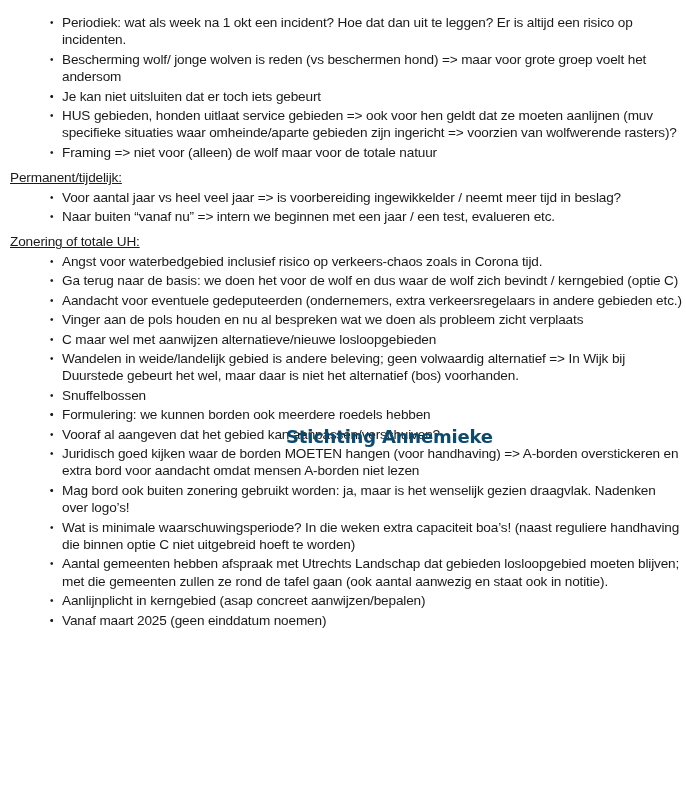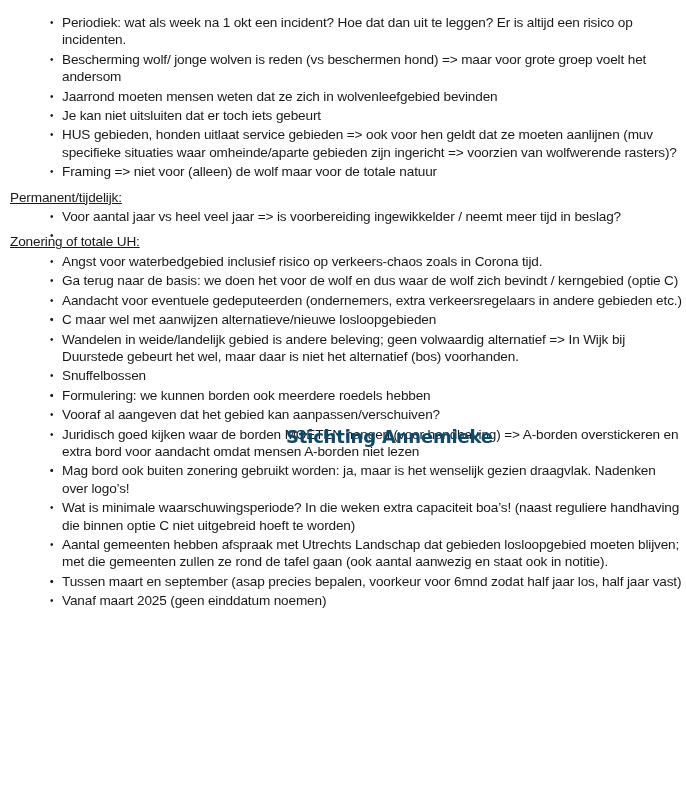--- a/index.html
+++ b/index.html
@@ -20,58 +20,58 @@
   }
 </style>
 </head>
 <body>
 
 <div class="doc">
   <div>
     <ul>
       <li><span class="bullet">•</span><span>Periodiek: wat als week na 1 okt een incident? Hoe dat dan uit te leggen? Er is altijd een risico op incidenten.</span></li>
       <li><span class="bullet">•</span><span>Bescherming wolf/ jonge wolven is reden (vs beschermen hond) =&gt; maar voor grote groep voelt het andersom</span></li>
-      <li><span class="bullet">•</span><span>Jaarrond moeten mensen weten dat ze zich in wolvenleefgebied bevinden</span></li>
+      <li><span class="bullet">•</span></li>
       <li><span class="bullet">•</span><span>Je kan niet uitsluiten dat er toch iets gebeurt</span></li>
       <li><span class="bullet">•</span><span>HUS gebieden, honden uitlaat service gebieden =&gt; ook voor hen geldt dat ze moeten aanlijnen (muv specifieke situaties waar omheinde/aparte gebieden zijn ingericht =&gt; voorzien van wolfwerende rasters)?</span></li>
       <li><span class="bullet">•</span><span>Framing =&gt; niet voor (alleen) de wolf maar voor de totale natuur</span></li>
     </ul>
   </div>
 
   <div>
     <div class="section-title">Permanent/tijdelijk:</div>
     <ul>
       <li><span class="bullet">•</span><span>Voor aantal jaar vs heel veel jaar =&gt; is voorbereiding ingewikkelder / neemt meer tijd in beslag?</span></li>
-      <li><span class="bullet">•</span></li>
+      <li><span class="bullet">•</span><span>Naar buiten “vanaf nu” =&gt; intern we beginnen met een jaar / een test, evalueren etc.</span></li>
     </ul>
   </div>
 
   <div>
     <div class="section-title">Zonering of totale UH:</div>
     <ul>
       <li><span class="bullet">•</span><span>Angst voor waterbedgebied inclusief risico op verkeers-chaos zoals in Corona tijd.</span></li>
       <li><span class="bullet">•</span><span>Ga terug naar de basis: we doen het voor de wolf en dus waar de wolf zich bevindt / kerngebied (optie C)</span></li>
       <li><span class="bullet">•</span><span>Aandacht voor eventuele gedeputeerden (ondernemers, extra verkeersregelaars in andere gebieden etc.)</span></li>
-      <li><span class="bullet">•</span></li>
+      <li><span class="bullet">•</span><span>Vinger aan de pols houden en nu al bespreken wat we doen als probleem zicht verplaats</span></li>
       <li><span class="bullet">•</span><span>C maar wel met aanwijzen alternatieve/nieuwe losloopgebieden</span></li>
       <li><span class="bullet">•</span><span>Wandelen in weide/landelijk gebied is andere beleving; geen volwaardig alternatief =&gt; In Wijk bij Duurstede gebeurt het wel, maar daar is niet het alternatief (bos) voorhanden.</span></li>
       <li><span class="bullet">•</span><span>Snuffelbossen</span></li>
       <li><span class="bullet">•</span></li>
       <li><span class="bullet">•</span><span>Formulering: we kunnen borden ook meerdere roedels hebben</span></li>
       <li><span class="bullet">•</span><span>Vooraf al aangeven dat het gebied kan aanpassen/verschuiven?</span></li>
       <li><span class="bullet">•</span><span>Juridisch goed kijken waar de borden MOETEN hangen (voor handhaving) =&gt; A-borden overstickeren en extra bord voor aandacht omdat mensen A-borden niet lezen</span></li>
       <li><span class="bullet">•</span></li>
       <li><span class="bullet">•</span><span>Mag bord ook buiten zonering gebruikt worden: ja, maar is het wenselijk gezien draagvlak. Nadenken over logo’s!</span></li>
       <li><span class="bullet">•</span><span>Wat is minimale waarschuwingsperiode? In die weken extra capaciteit boa’s! (naast reguliere handhaving die binnen optie C niet uitgebreid hoeft te worden)</span></li>
       <li><span class="bullet">•</span><span>Aantal gemeenten hebben afspraak met Utrechts Landschap dat gebieden losloopgebied moeten blijven; met die gemeenten zullen ze rond de tafel gaan (ook aantal aanwezig en staat ook in notitie).</span></li>
     </ul>
   </div>
 
   <div>
     <ul>
+      <li><span class="bullet">•</span><span>Aanlijnplicht in kerngebied (asap concreet aanwijzen/bepalen)</span></li>
       <li><span class="bullet">•</span></li>
-      <li><span class="bullet">•</span><span>Tussen maart en september (asap precies bepalen, voorkeur voor 6mnd zodat half jaar los, half jaar vast)</span></li>
       <li><span class="bullet">•</span><span>Vanaf maart 2025 (geen einddatum noemen)</span></li>
     </ul>
   </div>
 </div>
 
 <div class="watermark" style="color: #0c4a6e;">Stichting Annemieke</div>
 
 </body></html>

